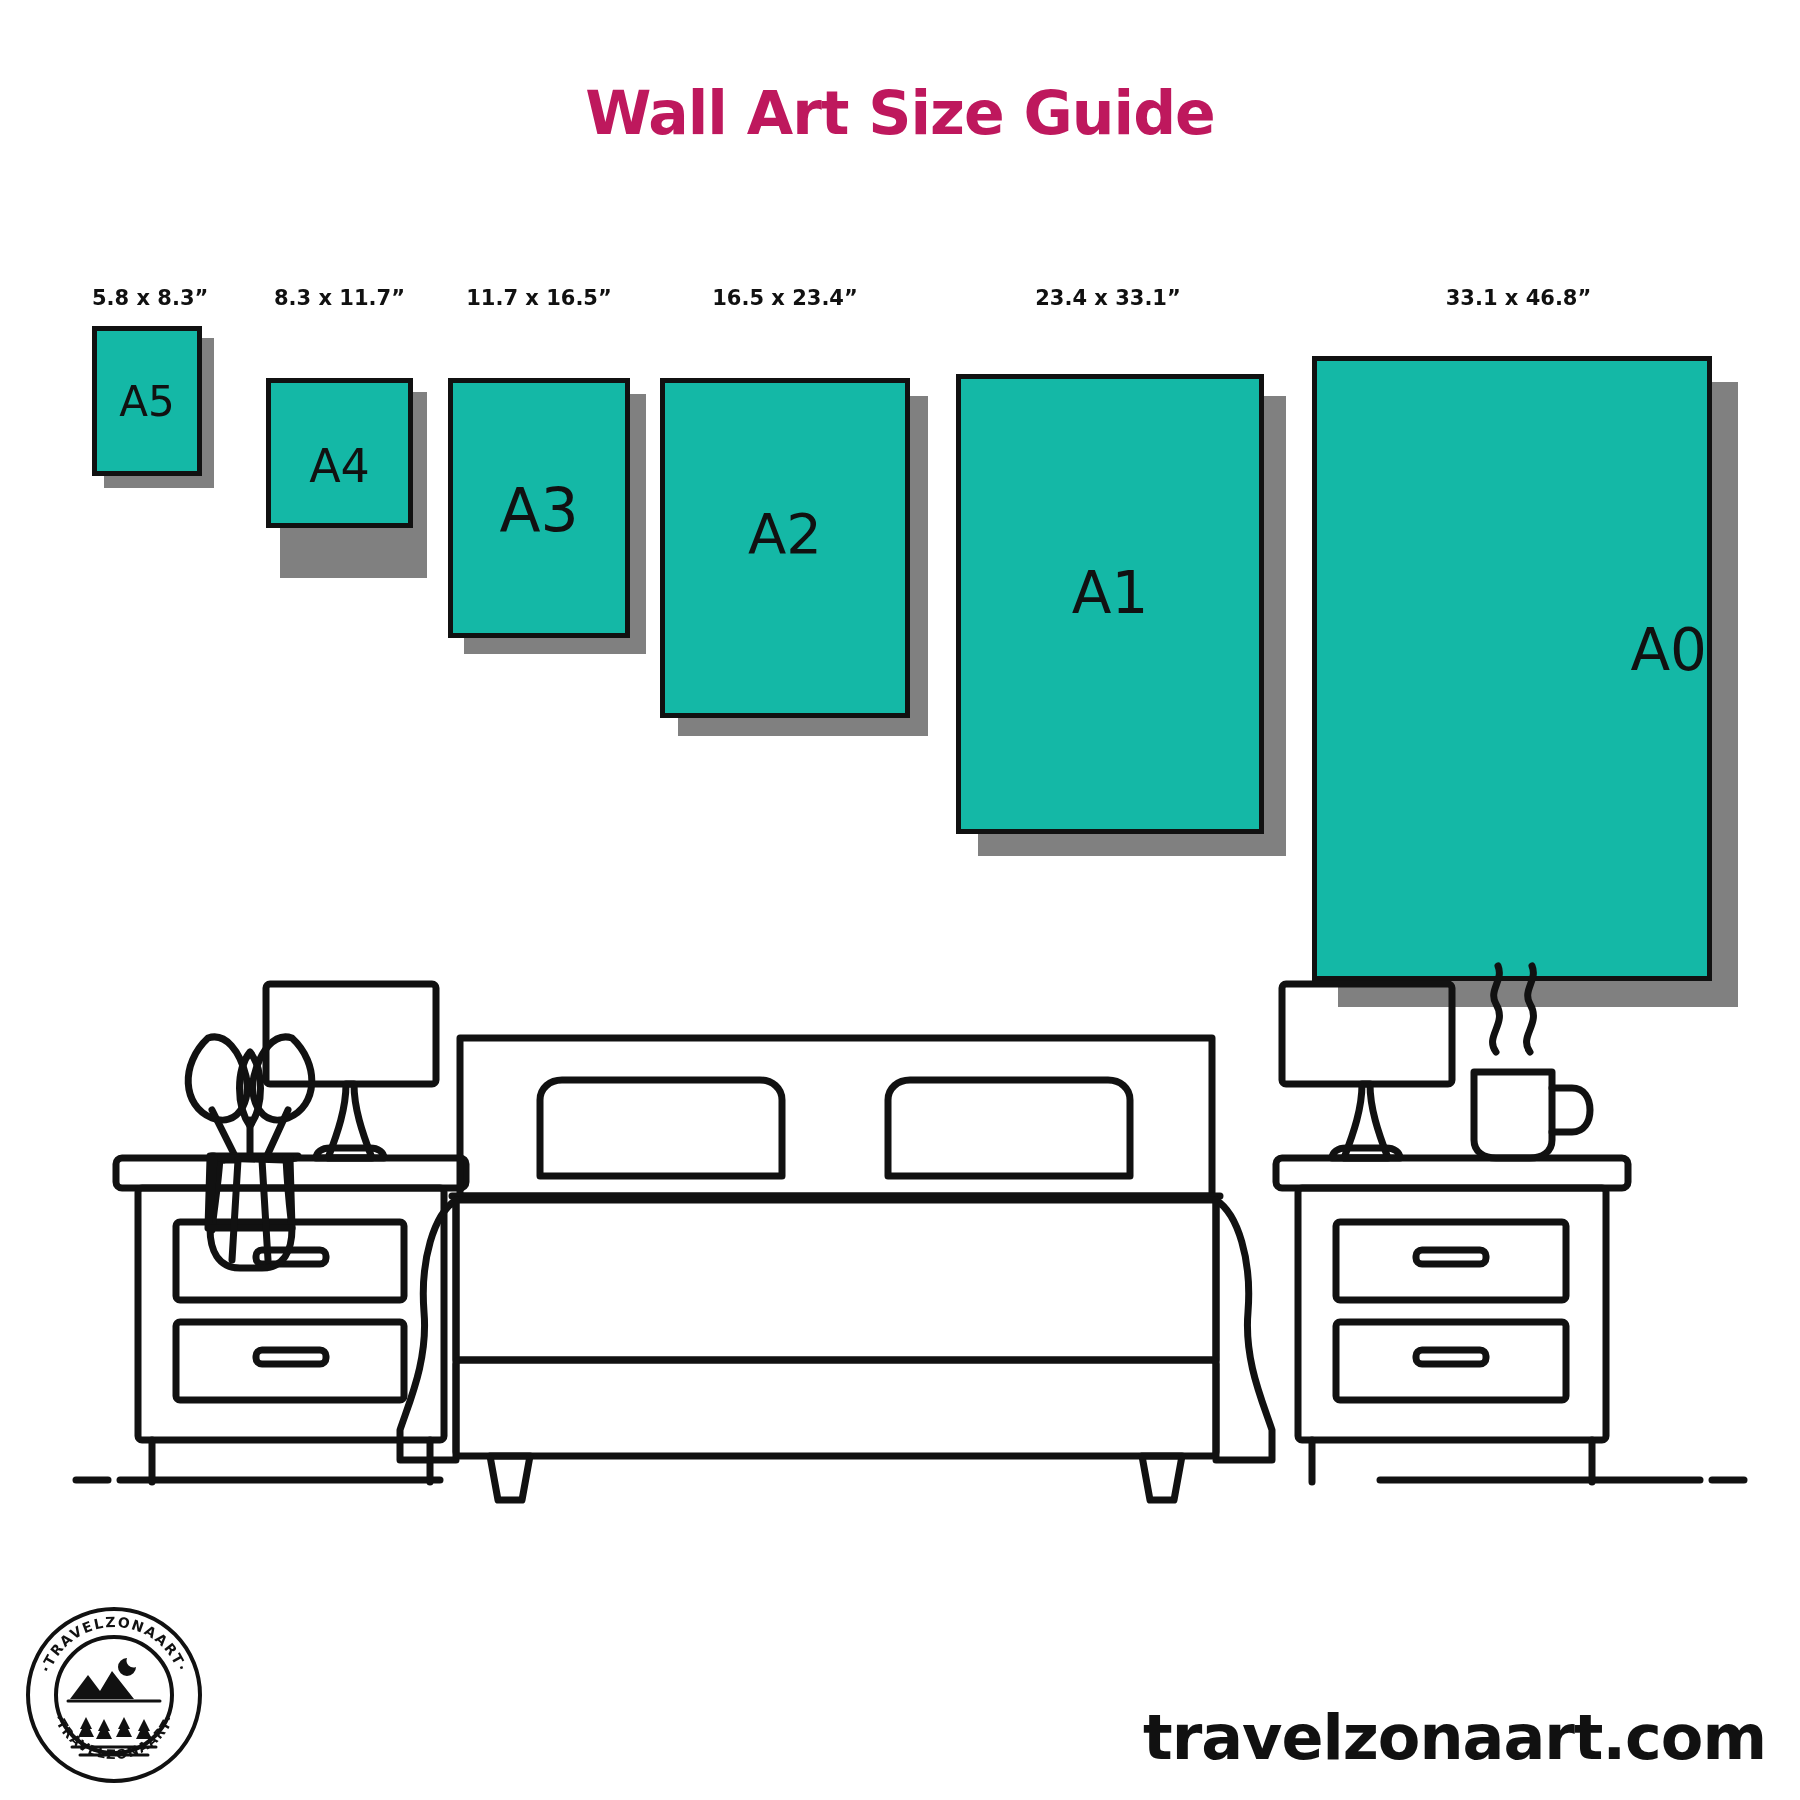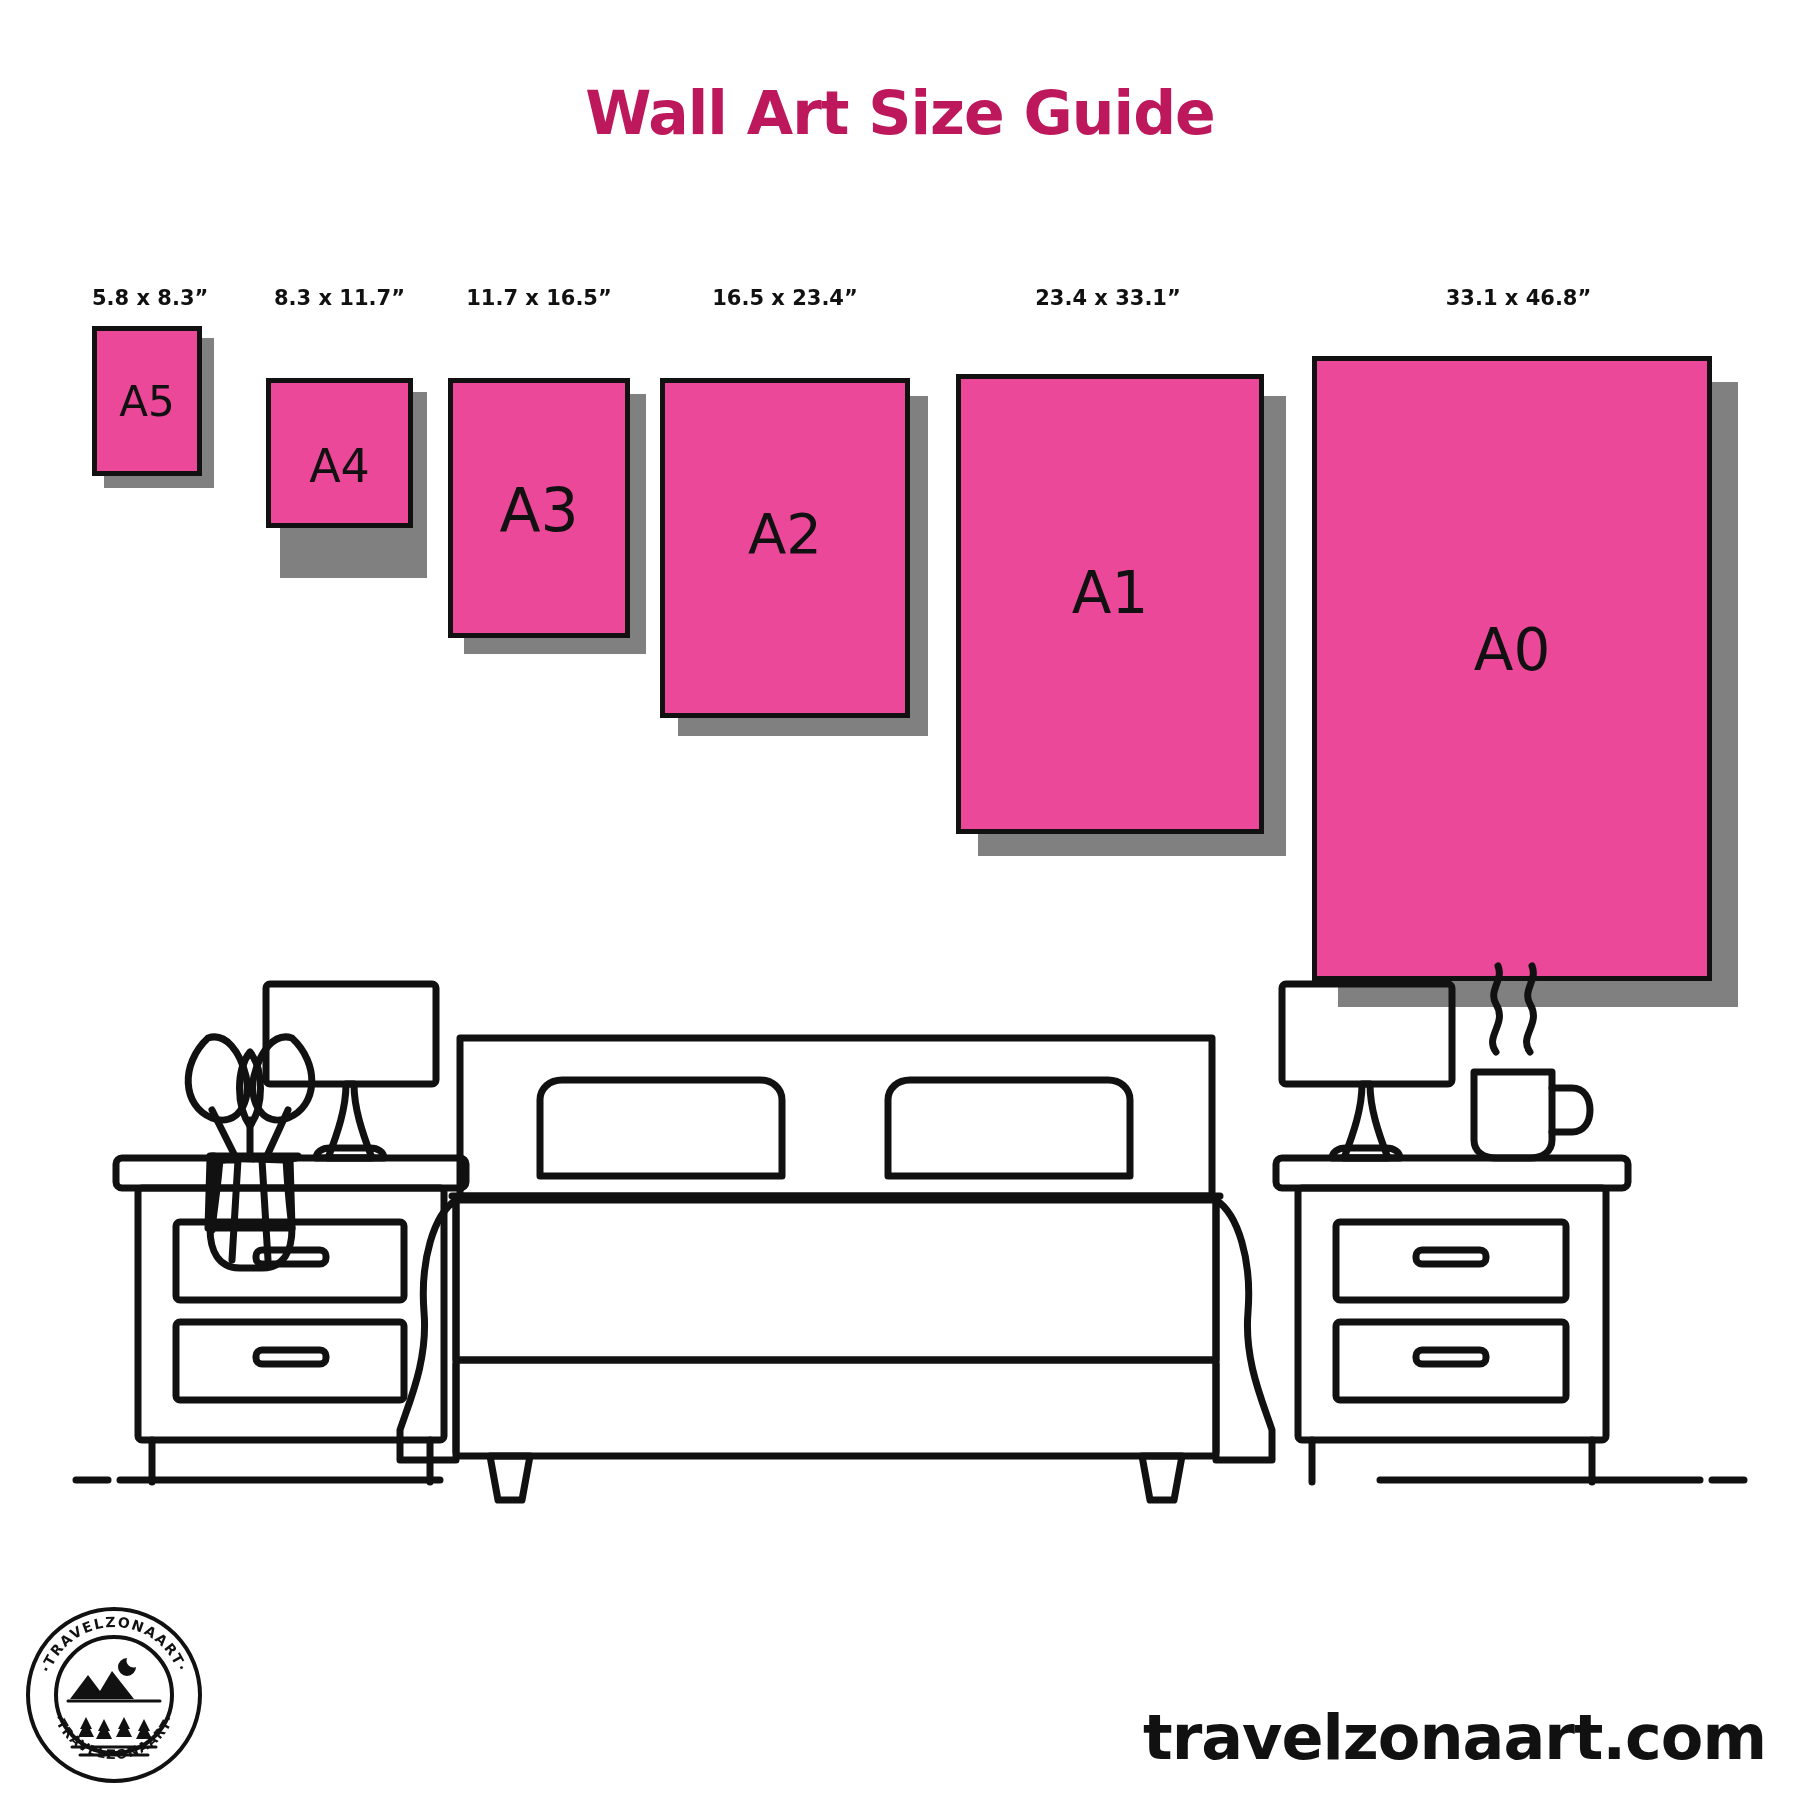--- a/index.html
+++ b/index.html
@@ -49,21 +49,21 @@
     font-weight: 700;
     color: #111111;
     white-space: nowrap;
   }
   .frame-shadow {
     position: absolute;
     background: #808080;
   }
   .frame-box {
     position: absolute;
-    background: #ec4899;
+    background: #14b8a6;
     border: 5px solid #111111;
     box-sizing: border-box;
   }
   .frame-label {
     position: absolute;
     width: 100%;
     text-align: center;
     font-weight: 400;
     color: #111111;
   }
@@ -141,21 +141,21 @@
     <div class="frame-shadow" style="left:22px; top:22px; width:308px; height:460px;"></div>
     <div class="frame-box" style="left:0; top:0; width:308px; height:460px;">
       <div class="frame-label" style="top:180px; font-size:58px;">A1</div>
     </div>
   </div>
 
   <div class="frame-group" style="left:1312px; top:330px; width:413px; height:625px;">
     <div class="frame-dims" style="top:-70px;">33.1 x 46.8”</div>
     <div class="frame-shadow" style="left:26px; top:26px; width:400px; height:625px;"></div>
     <div class="frame-box" style="left:0; top:0; width:400px; height:625px;">
-      <div class="frame-label" style="top:255px; font-size:58px;">A0</div>
+      <div class="frame-label" style="top:255px; font-size:58px;text-align:right;">A0</div>
     </div>
   </div>
 
 </div>
 
 <div id="room">
   <svg viewBox="0 0 1700 580" width="1700" height="580" fill="none" stroke="#111111" stroke-width="7" stroke-linejoin="round" stroke-linecap="round">
 
     <line x1="16" y1="520" x2="48" y2="520"></line>
     <line x1="1652" y1="520" x2="1684" y2="520"></line>

